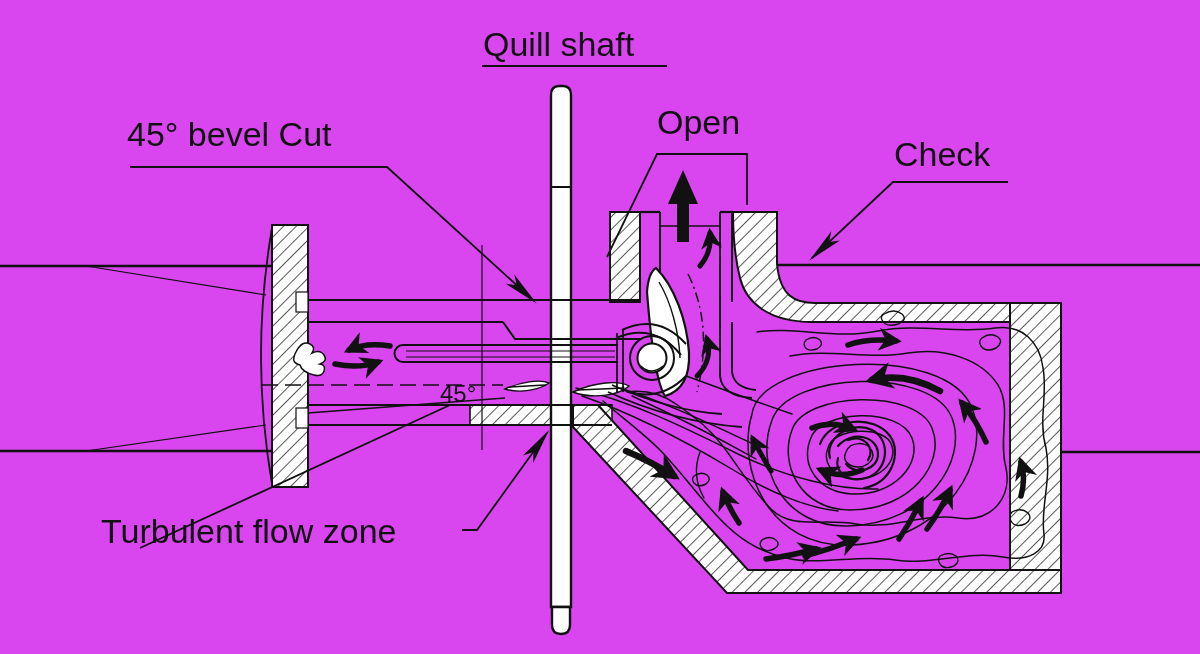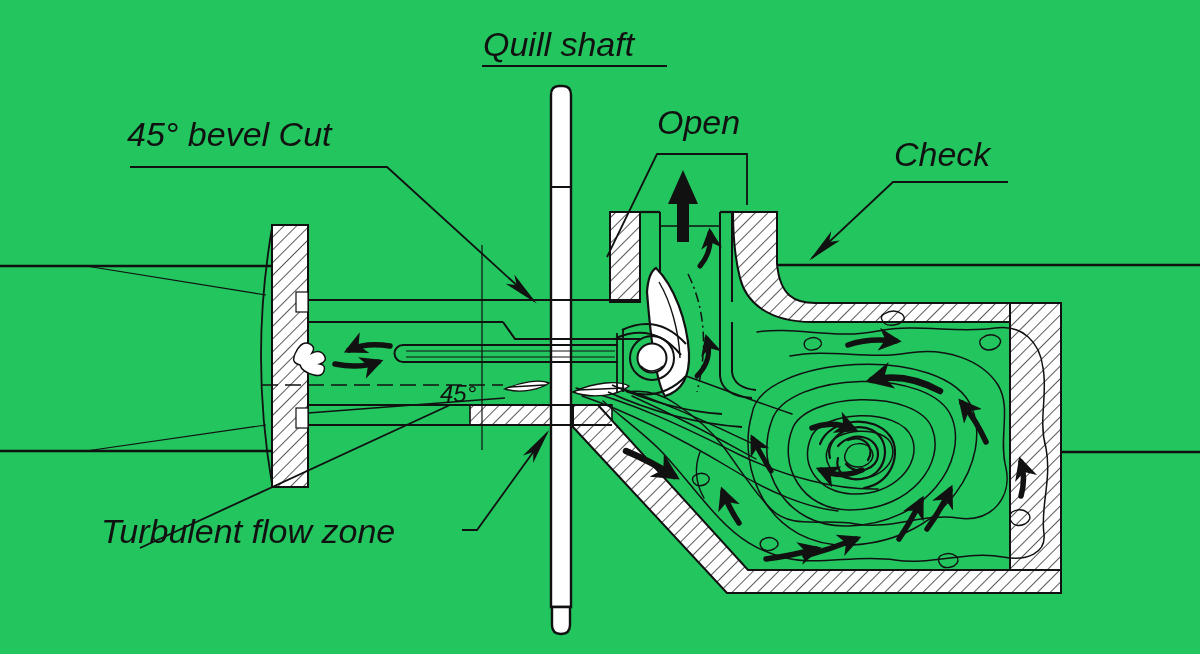--- a/index.html
+++ b/index.html
@@ -1,17 +1,17 @@
 <!DOCTYPE html>
 <html><head>
 <meta charset="utf-8">
 <style>
   html,body{margin:0;padding:0;background:#ffffff;}
-  .stage{position:relative;width:1200px;height:654px;background:#22c55e;overflow:hidden;
-         font-family:"Liberation Sans","DejaVu Sans",sans-serif;font-style:italic;}
+  .stage{position:relative;width:1200px;height:654px;background:#d946ef;overflow:hidden;
+         font-family:"Liberation Sans","DejaVu Sans",sans-serif;}
   svg{display:block;}
   text{font-family:"Liberation Sans","DejaVu Sans",sans-serif;fill:#111;}
   .lbl{font-size:34px;}
   .lbl-sm{font-size:24px;}
 </style>
 </head>
 <body>
 
 <div class="stage">
 <svg width="1200" height="654" viewBox="0 0 1200 654">

